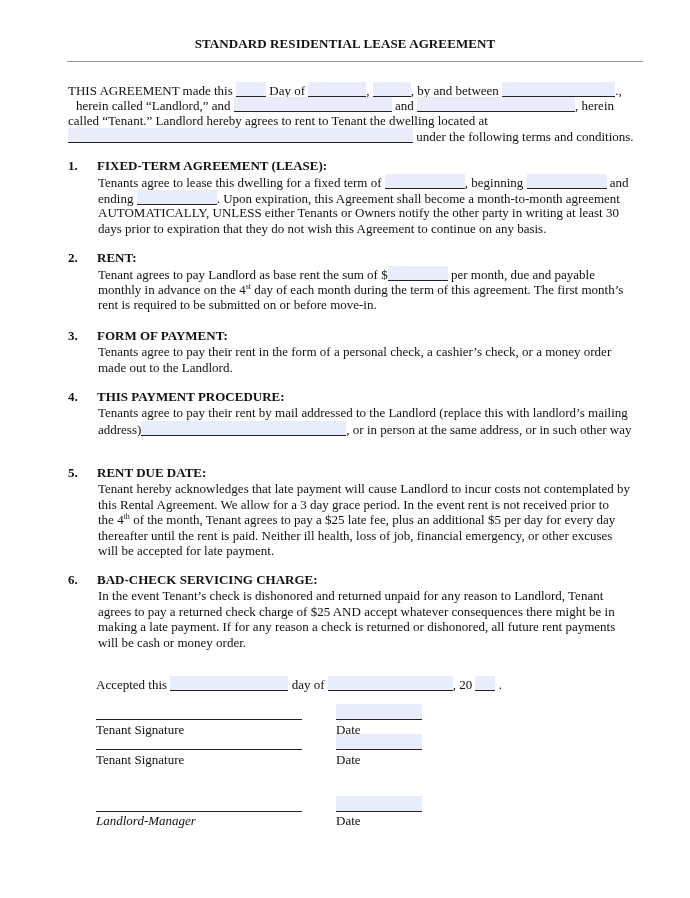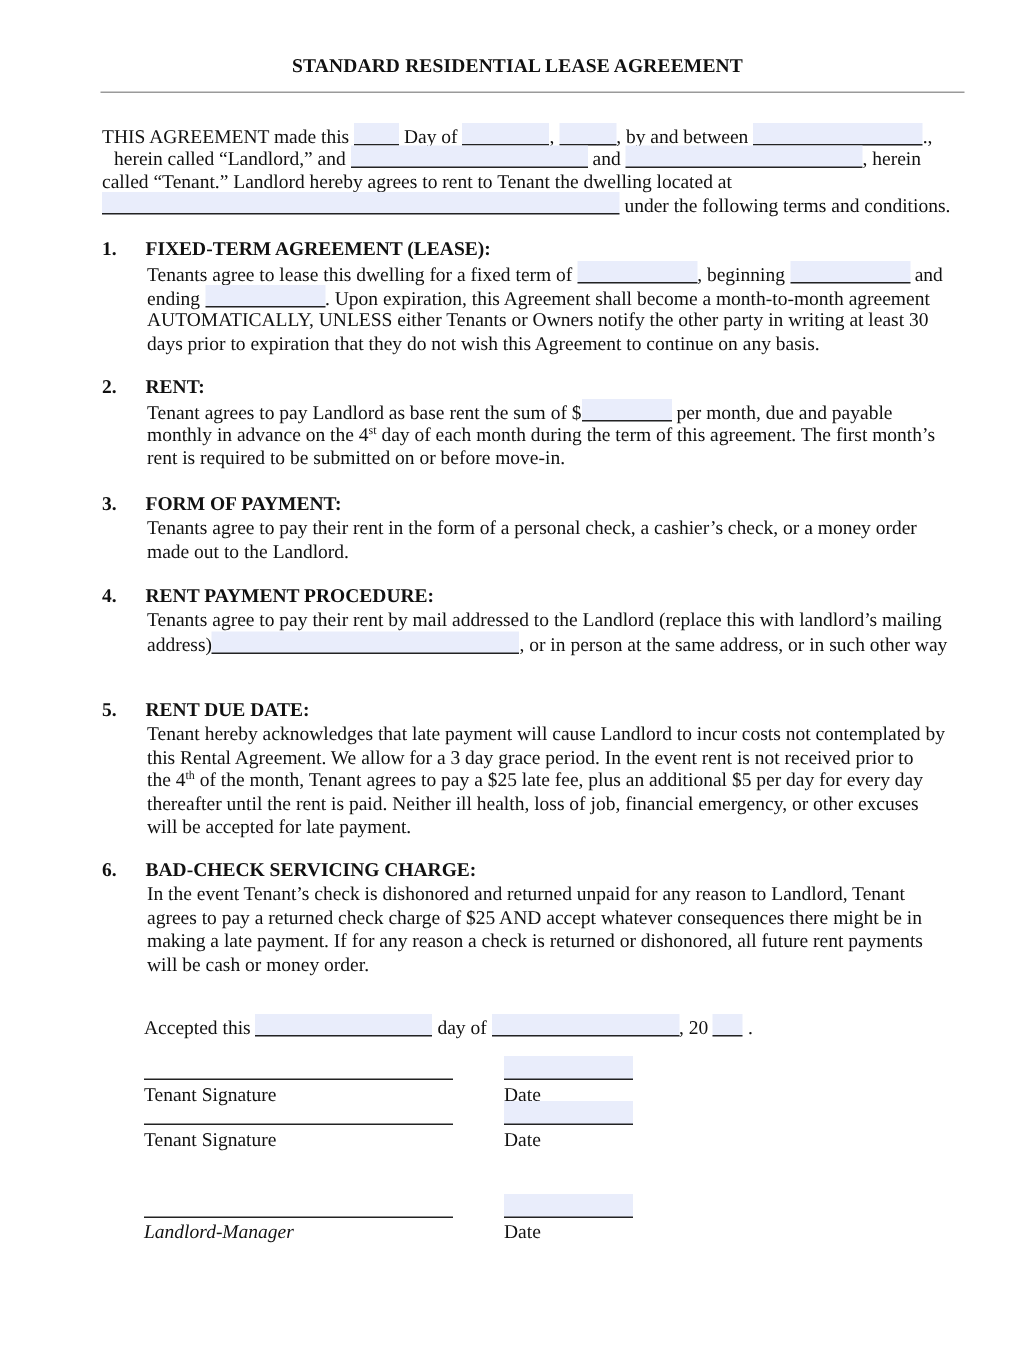--- a/index.html
+++ b/index.html
@@ -84,21 +84,21 @@
 </div>
 
 <div class="num" style="top:328px">3.</div>
 <div class="head" style="top:328px">FORM OF PAYMENT:</div>
 <div class="body" style="top:344px">
   <div class="ln">Tenants agree to pay their rent in the form of a personal check, a cashier’s check, or a money order</div>
   <div class="ln">made out to the Landlord.</div>
 </div>
 
 <div class="num" style="top:389px">4.</div>
-<div class="head" style="top:389px">RENT PAYMENT PROCEDURE:</div>
+<div class="head" style="top:389px">THIS PAYMENT PROCEDURE:</div>
 <div class="body" style="top:405px">
   <div class="ln">Tenants agree to pay their rent by mail addressed to the Landlord (replace this with landlord’s mailing</div>
   <div class="ln">
     <span>address)</span><span class="fld" style="width:205px"></span><span>, or in person at the same address, or in such other way</span>
   </div>
 </div>
 
 <div class="num" style="top:465px">5.</div>
 <div class="head" style="top:465px">RENT DUE DATE:</div>
 <div class="body" style="top:481px">

